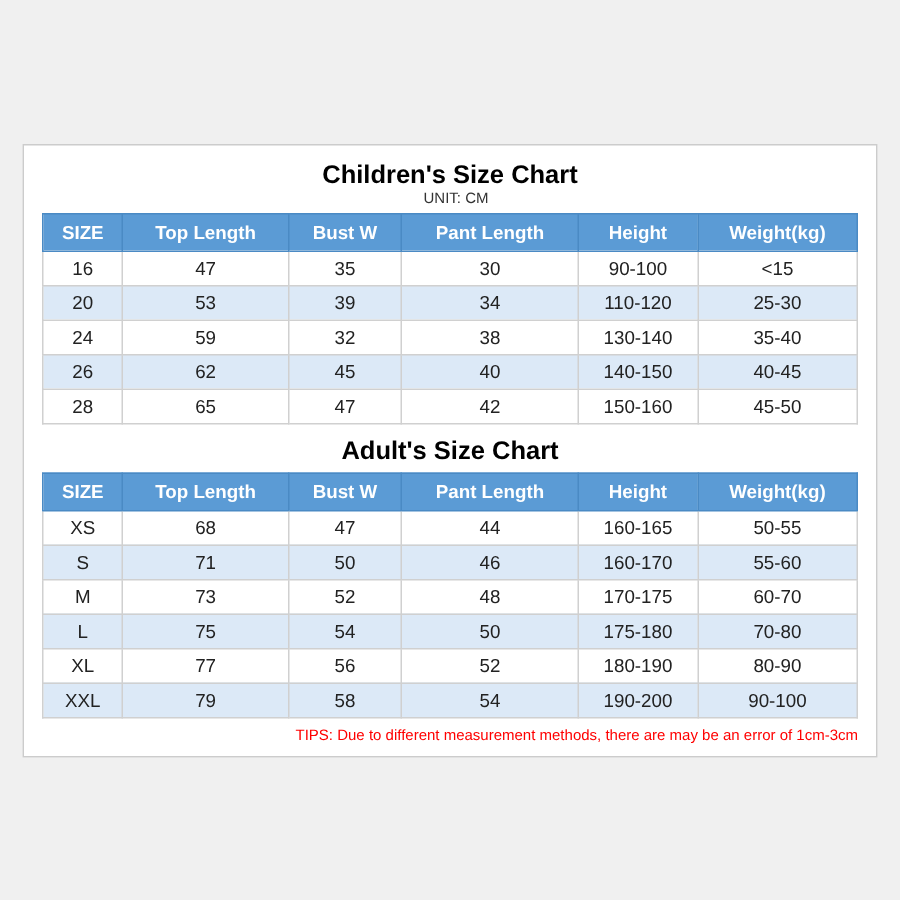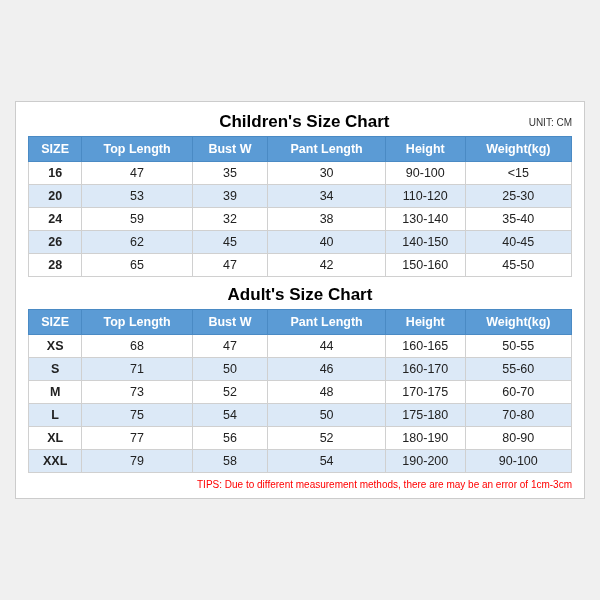--- a/index.html
+++ b/index.html
@@ -16,20 +16,21 @@
       background: #fff;
       border: 1px solid #ccc;
       padding: 10px 12px 8px 12px;
       width: 570px;
     }
     .section-title-row {
       display: flex;
       align-items: center;
       justify-content: space-between;
       margin-bottom: 4px;
+      flex-direction: column;
     }
     .section-title {
       font-size: 17px;
       font-weight: bold;
       text-align: center;
       flex: 1;
     }
     .unit-label {
       font-size: 10px;
       color: #333;
@@ -56,21 +57,21 @@
       border: 1px solid #d0d0d0;
       color: #222;
     }
     tbody tr:nth-child(odd) td {
       background: #ffffff;
     }
     tbody tr:nth-child(even) td {
       background: #dce9f7;
     }
     tbody tr td:first-child {
-      font-weight: bold;
+      font-weight: normal;
       text-align: center;
     }
     .adult-section {
       margin-top: 8px;
     }
     .adult-title-row {
       margin-bottom: 4px;
     }
     .tips {
       font-size: 10px;

